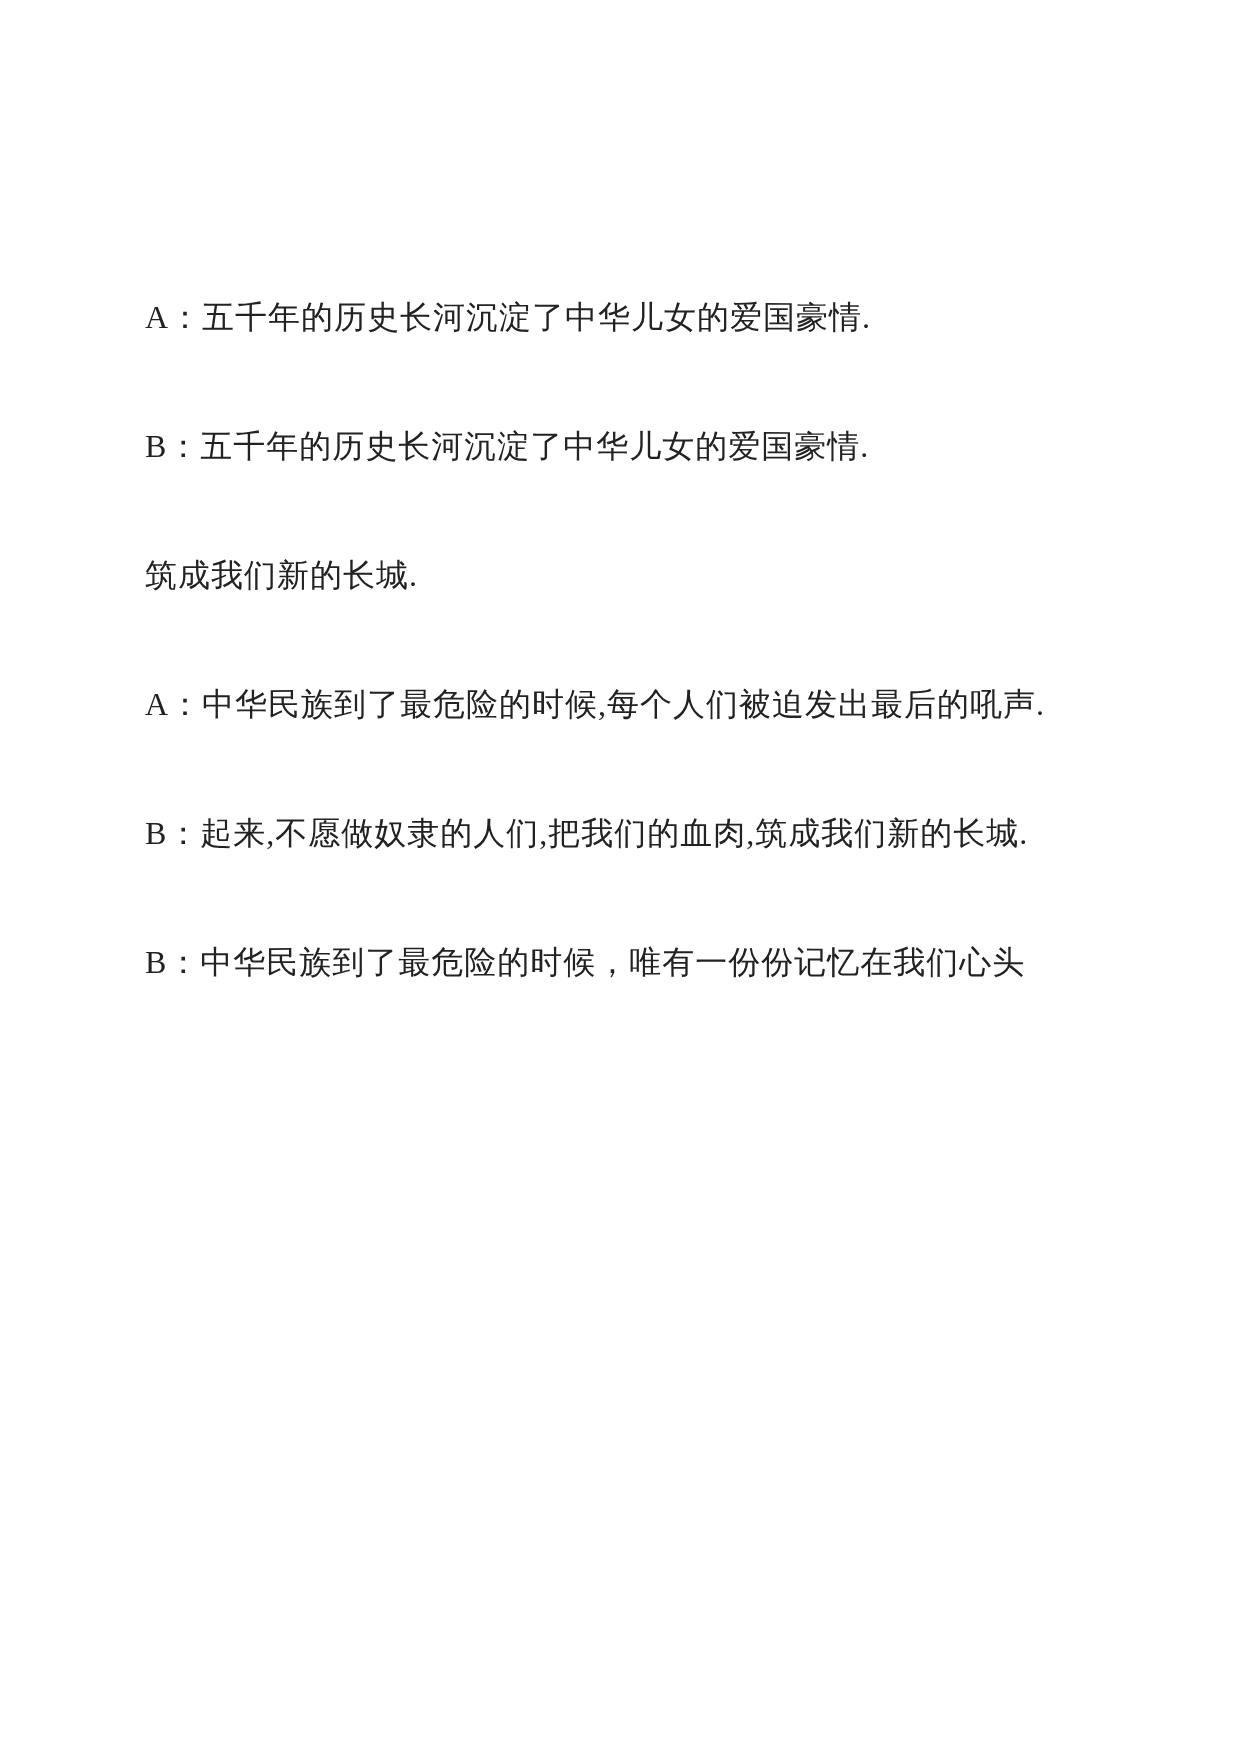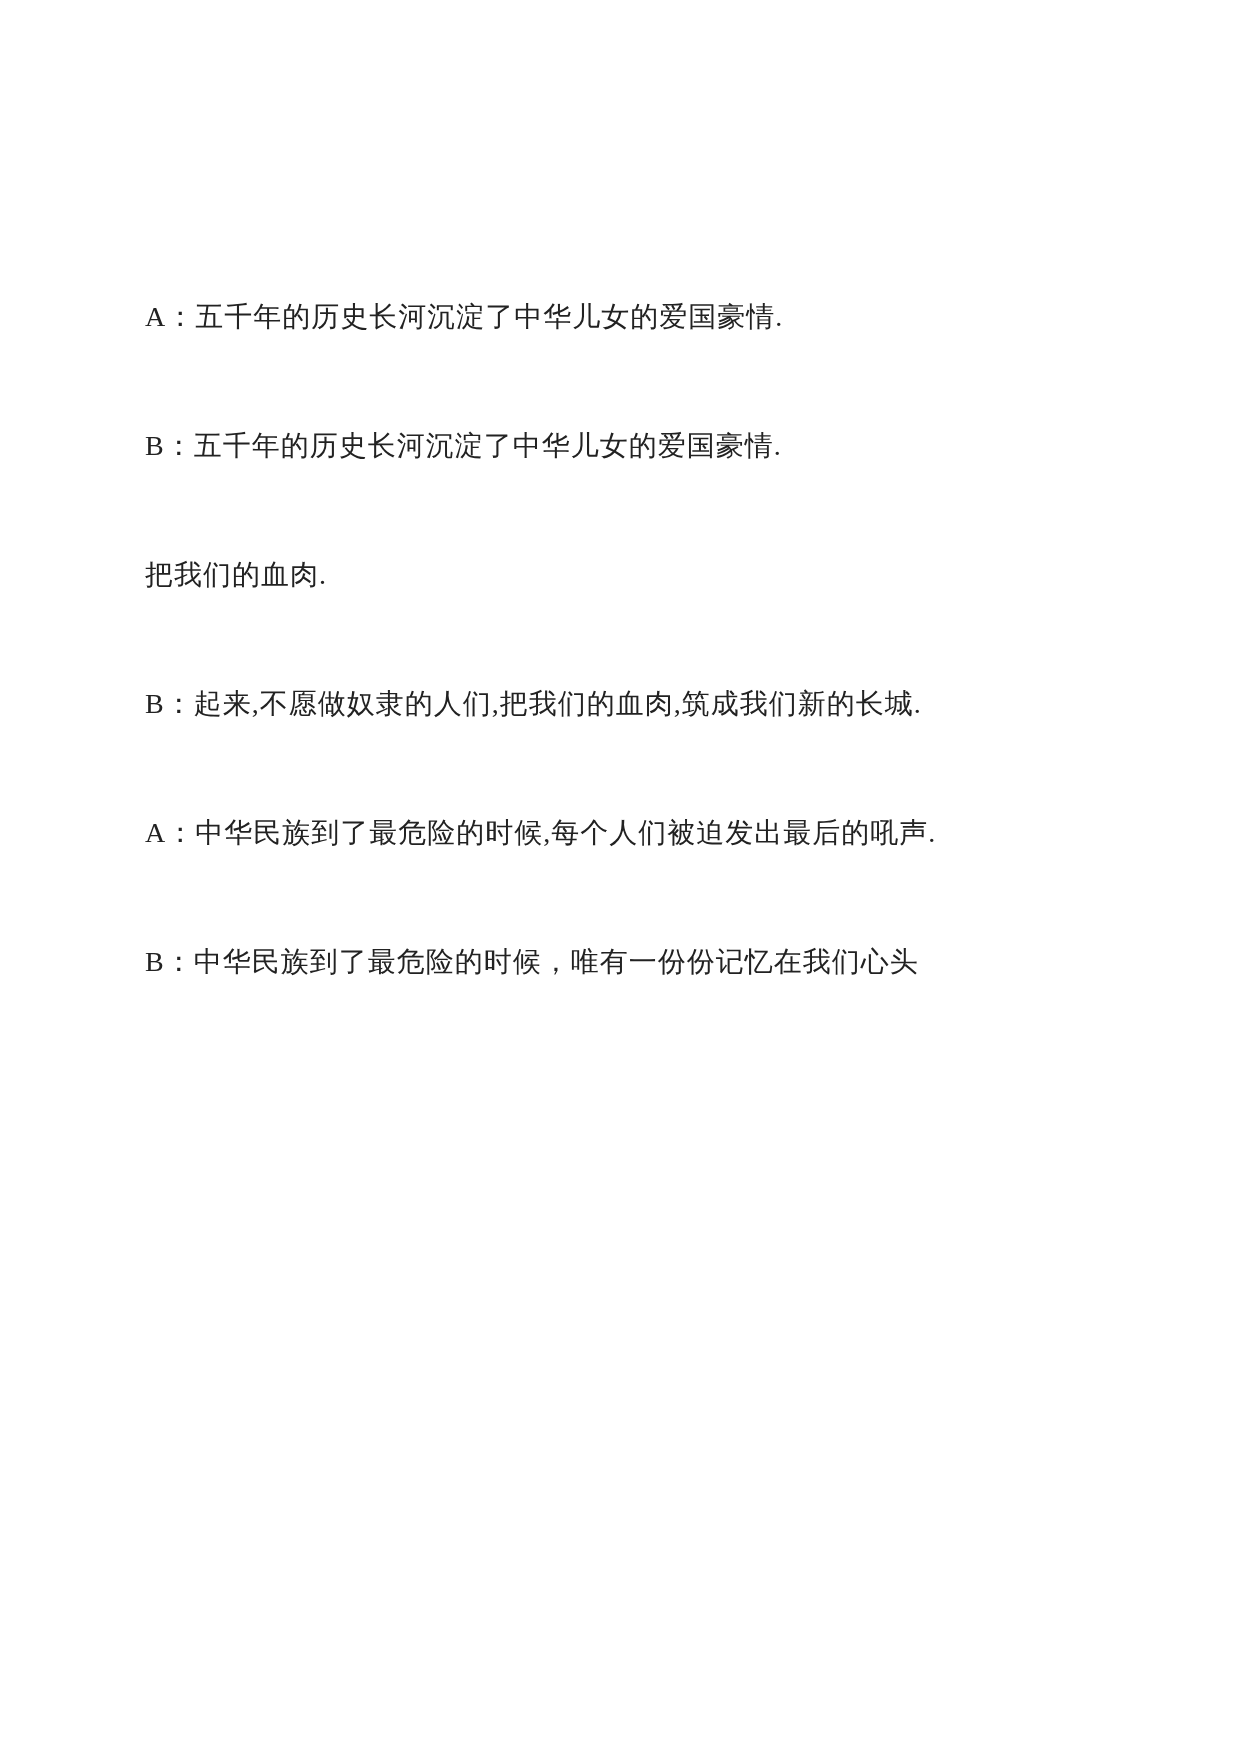--- a/index.html
+++ b/index.html
@@ -16,31 +16,31 @@
   .page {
     box-sizing: border-box;
     width: 1241px;
     height: 1754px;
     background: #ffffff;
     padding: 283px 116px 0 145px;
     color: #222222;
   }
   .dialogue-line {
     margin: 0 0 61px 0;
-    font-size: 28px;
+    font-size: 32px;
     line-height: 68px;
     letter-spacing: 1px;
     font-weight: 400;
     white-space: pre-line;
     text-align: left;
   }
 </style>
 </head>
 <body>
 
 <main class="page">
   <p class="dialogue-line">A：五千年的历史长河沉淀了中华儿女的爱国豪情.</p>
   <p class="dialogue-line">B：五千年的历史长河沉淀了中华儿女的爱国豪情.</p>
-  <p class="dialogue-line">把我们的血肉.</p>
+  <p class="dialogue-line">筑成我们新的长城.</p>
+  <p class="dialogue-line">A：中华民族到了最危险的时候,每个人们被迫发出最后的吼声.</p>
   <p class="dialogue-line">B：起来,不愿做奴隶的人们,把我们的血肉,筑成我们新的长城.</p>
-  <p class="dialogue-line">A：中华民族到了最危险的时候,每个人们被迫发出最后的吼声.</p>
   <p class="dialogue-line">B：中华民族到了最危险的时候，唯有一份份记忆在我们心头</p>
 </main>
 
 </body></html>

